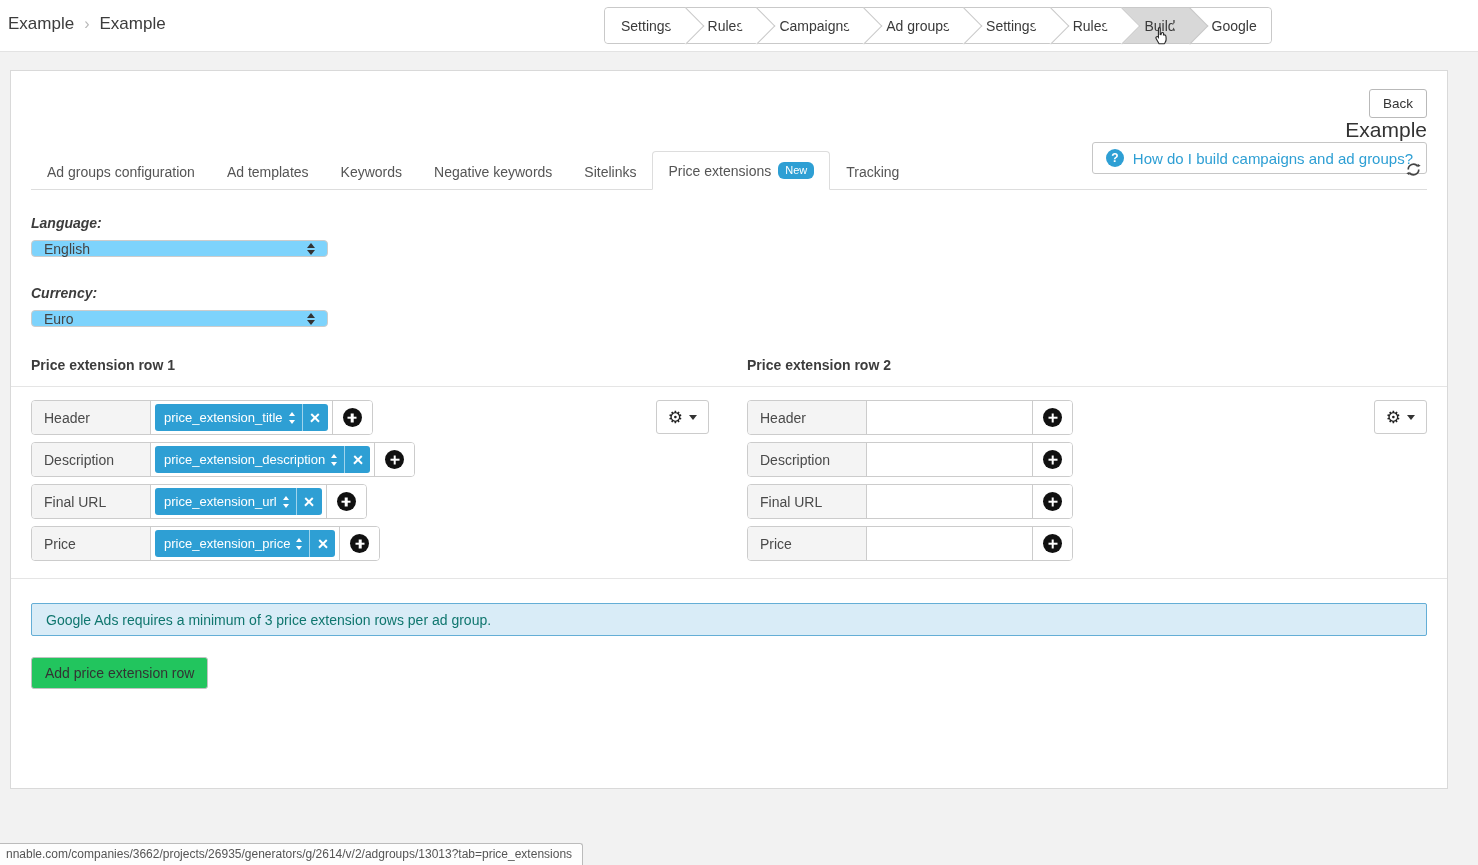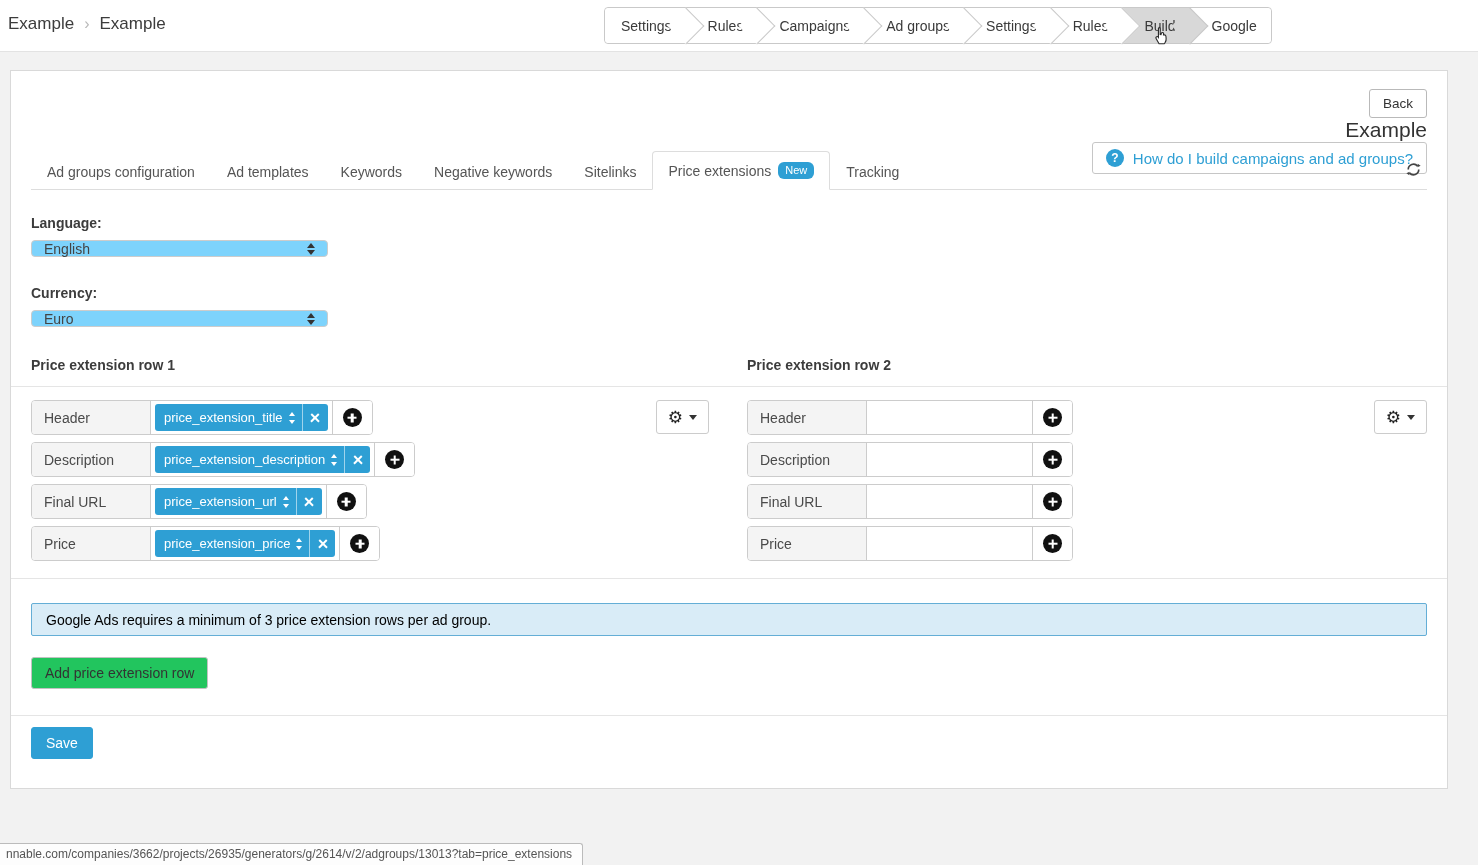--- a/index.html
+++ b/index.html
@@ -86,21 +86,21 @@
   }
   .tab.active { background:#fff; border-color:#ddd; border-bottom:1px solid #fff; }
   .badge-new {
     background:#2e9fd4; color:#fff; font-size:11px; border-radius:6px;
     padding:3px 7px; line-height:1;
   }
   .refresh-wrap { margin-left:auto; padding:0 6px 8px 0; cursor:pointer; }
 
   
   .form-grid { display:grid; grid-template-columns:716px 1fr; padding-top:25px; }
-  .field-label { font-size:14px; font-weight:700; color:#3c3c3c; margin-bottom:9px; }
+  .field-label { font-size:14px; font-weight:700; color:#3c3c3c; margin-bottom:9px;font-style:italic; }
   .select {
     width:297px; height:17px; background:#7dd3fc; border:1px solid #ccc;
     border-radius:4px; display:flex; align-items:center;
     padding:0 12px; font-size:14px; color:#444; cursor:pointer;
   }
   .select .caret { margin-left:auto; }
   .dbl-caret { display:flex; flex-direction:column; gap:2px; align-items:center; }
   .dbl-caret i { display:block; width:0; height:0; border-left:4px solid transparent; border-right:4px solid transparent; }
   .dbl-caret .up   { border-bottom:5px solid #333; }
   .dbl-caret .down { border-top:5px solid #333; }
@@ -170,21 +170,21 @@
     background:#fff; border:1px solid #ccc; border-radius:3px;
     padding:0 11px; cursor:pointer; flex-shrink:0;
   }
   .gear-glyph { font-size:17px; color:#222; line-height:1; }
   .caret-down { width:0; height:0; border-left:4px solid transparent; border-right:4px solid transparent; border-top:5px solid #333; }
 
   
   .alert-info {
     margin-top:24px; height:33px; display:flex; align-items:center;
     background:#d9ecf7; border:1px solid #64aed6; border-radius:2px;
-    padding:0 14px; font-size:14px; color:#000000;
+    padding:0 14px; font-size:14px; color:#0f766e;
   }
   .btn-row { margin-top:21px; display:flex; gap:8px; }
   .btn-default {
     background:#22c55e; border:1px solid #c2c2c2; border-radius:3px;
     font-size:14px; color:#333; padding:7px 13px; cursor:pointer;
     font-family:inherit;
   }
   .panel-footer {
     margin:26px -20px 0; padding:11px 20px 0;
     border-top:1px solid #e5e5e5;
@@ -434,18 +434,15 @@
   </div>
 
   <div class="alert-info">
     <span>Google Ads requires a minimum of 3 price extension rows per ad group.</span>
   </div>
 
   <div class="btn-row">
     <button class="btn-default">Add price extension row</button>
   </div>
 
-  <div class="panel-footer">
-    <button class="btn-save">Save</button>
-  </div>
 </div>
 
 <div class="status-bar">nnable.com/companies/3662/projects/26935/generators/g/2614/v/2/adgroups/13013?tab=price_extensions</div>
 
 </body></html>

